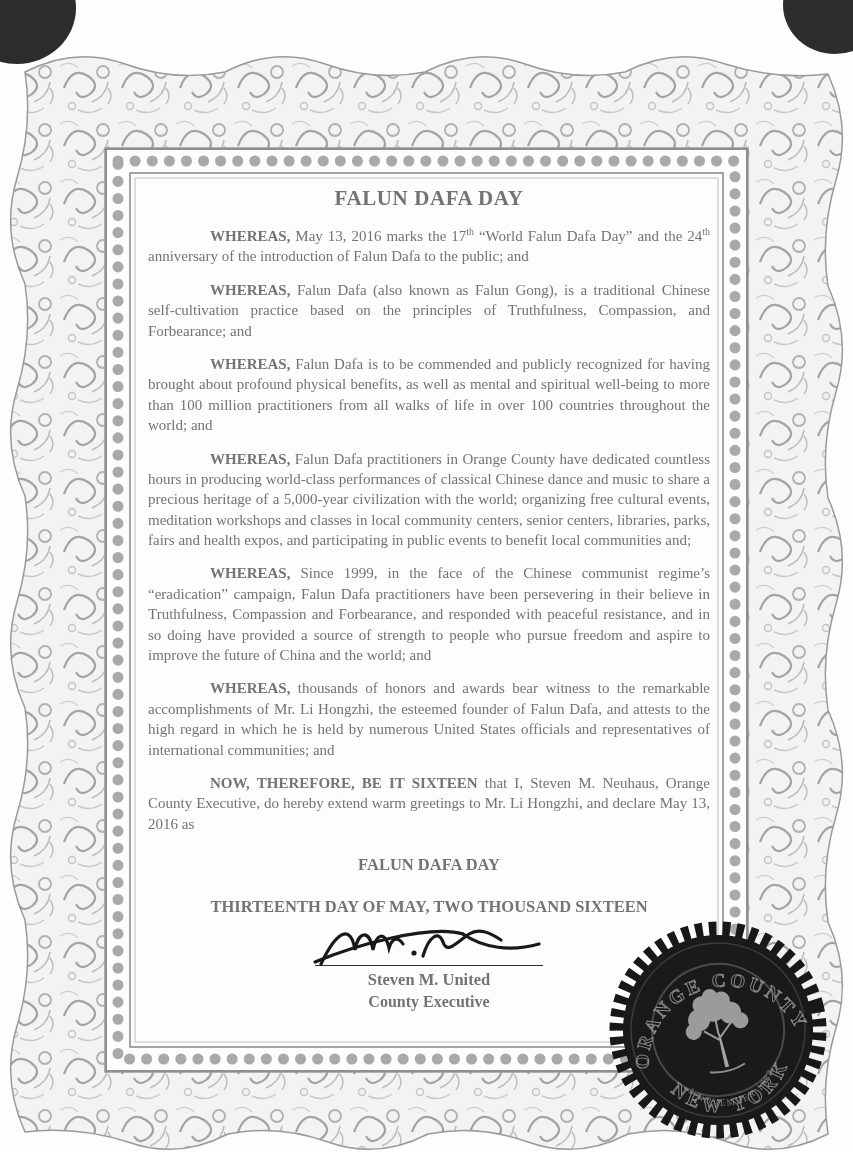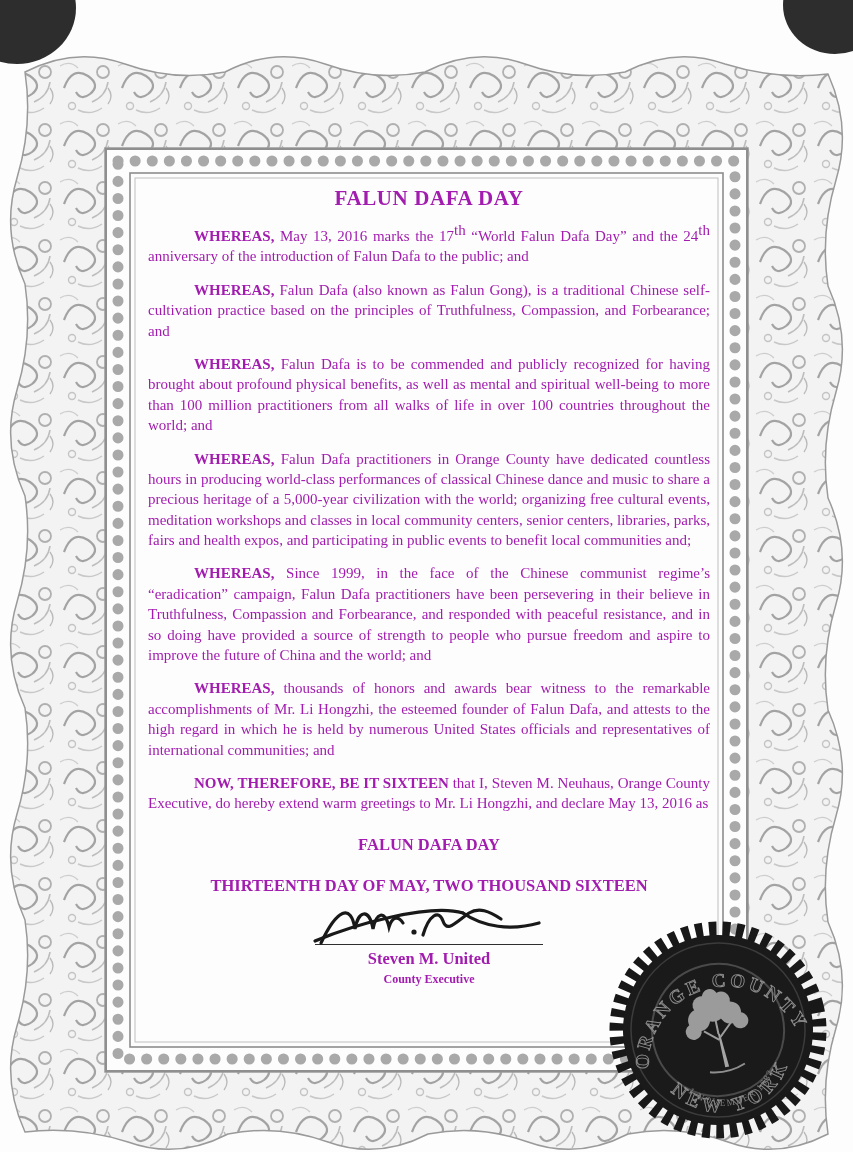--- a/index.html
+++ b/index.html
@@ -1,41 +1,41 @@
 <!DOCTYPE html>
 <html><head>
 <meta charset="utf-8">
 <style>
   html,body{margin:0;padding:0;background:#888;}
   .page{
     position:relative;width:853px;height:1152px;margin:0 auto;
     background:#fdfdfd;overflow:hidden;
-    font-family:"Liberation Serif","DejaVu Serif",serif;color:#a21caf;
+    font-family:"Liberation Serif","DejaVu Serif",serif;color:#737373;
   }
   
   .corner{position:absolute;background:#2d2d2d;border-radius:50%;}
   .corner.tl{left:-42px;top:-48px;width:118px;height:112px;}
   .corner.tr{right:-34px;top:-44px;width:104px;height:98px;}
   
   .border-svg{position:absolute;left:0;top:0;}
   
   .content{position:absolute;left:148px;top:186px;width:562px;}
   .doc-title{text-align:center;font-weight:bold;font-size:21px;letter-spacing:.6px;margin:0 0 15px 0;}
   .para{text-align:justify;font-size:15px;line-height:1.36;margin:0 0 13px 0;text-indent:46px;}
-  .para .lead{font-weight:bold;}
-  .para sup{font-size:15px;line-height:0;}
+  .para .lead{font-weight:bold;margin-left:16px;}
+  .para sup{font-size:10px;line-height:0;}
   .centered{text-align:center;text-indent:0;}
   .proclaim-line{font-weight:bold;font-size:16.5px;margin:20px 0 0 0;}
   .location-line{font-size:17px;margin:17px 0 0 0;}
   .honored-block{font-weight:bold;font-size:16.5px;line-height:1.35;margin:19px 0 0 0;}
   .sig-block{margin-top:2px;text-align:center;}
   .sig-svg{display:block;margin:0 auto -7px auto;}
   .sig-line{width:228px;border-bottom:1.7px solid #2f2f2f;margin:0 auto 3px auto;}
   .sig-name{font-weight:bold;font-size:16.5px;line-height:1.35;}
-  .sig-role{font-weight:bold;font-size:12px;line-height:1.35;}
+  .sig-role{font-weight:bold;font-size:16px;line-height:1.35;}
   
   .seal{position:absolute;left:604px;top:916px;width:228px;height:228px;}
 </style>
 </head>
 <body>
 
 <div class="page">
 
   <svg class="border-svg" width="853" height="1152" viewBox="0 0 853 1152" aria-hidden="true">
     <defs>

